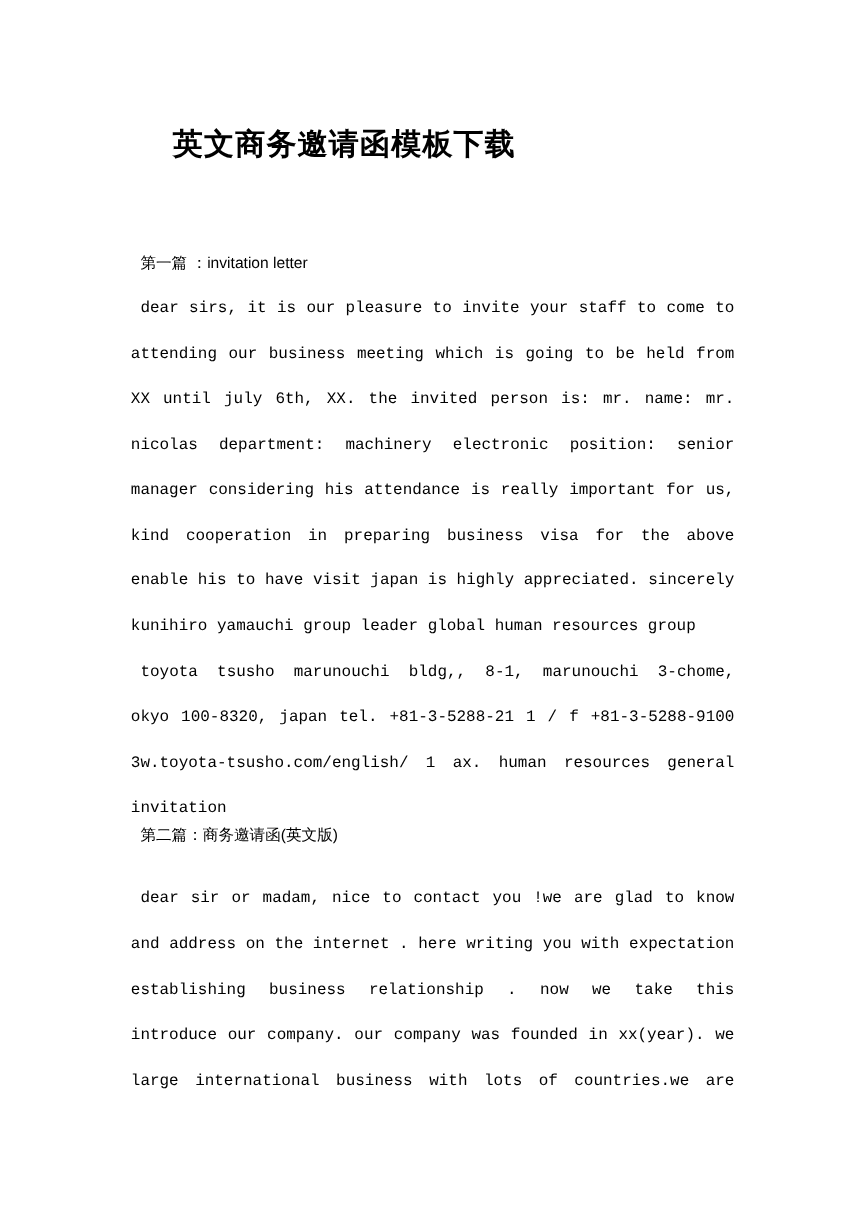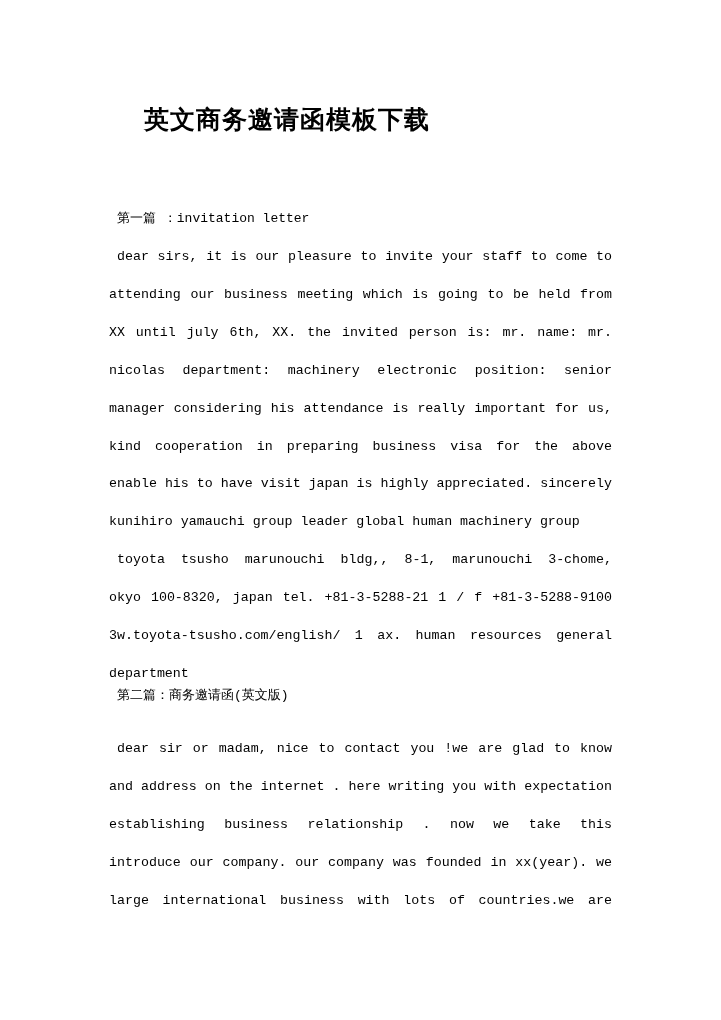--- a/index.html
+++ b/index.html
@@ -41,21 +41,21 @@
       text-align: justify;
       text-align-last: justify;
       white-space: normal;
       overflow: hidden;
     }
     .line.indent {
       left: 117px;
       width: 495px;
     }
     .heading {
-      font-family: Liberation Mono, monospace;
+      font-family: Liberation Sans, sans-serif;
       font-size: 13px;
     }
   </style>
 </head>
 <body>
 
 <div>
 
   <h1 class="title">英文商务邀请函模板下载</h1>
 
@@ -63,28 +63,28 @@
     <div class="line indent heading" style="top:209px;">第一篇 ：invitation letter</div>
 
     <div>
       <div class="line indent justify" style="top:247px;">dear sirs, it is our pleasure to invite your staff to come to japan for</div>
       <div class="line justify" style="top:285px;">attending our business meeting which is going to be held from june 26th ,</div>
       <div class="line justify" style="top:323px;">XX until july 6th, XX. the invited person is: mr. name: mr. eldridge eric</div>
       <div class="line justify" style="top:361px;">nicolas department: machinery electronic position: senior section</div>
       <div class="line justify" style="top:399px;">manager considering his attendance is really important for us, hence your</div>
       <div class="line justify" style="top:437px;">kind cooperation in preparing business visa for the above person that</div>
       <div class="line justify" style="top:474px;">enable his to have visit japan is highly appreciated. sincerely yours,</div>
-      <div class="line" style="top:512px;">kunihiro yamauchi group leader global human machinery group</div>
+      <div class="line" style="top:512px;">kunihiro yamauchi group leader global human resources group</div>
     </div>
 
     <div>
       <div class="line indent justify" style="top:550px;">toyota tsusho marunouchi bldg,, 8-1, marunouchi 3-chome, chiyoda-ku, t</div>
       <div class="line justify" style="top:588px;">okyo 100-8320, japan tel. +81-3-5288-21 1 / f +81-3-5288-9100 url.</div>
       <div class="line justify" style="top:626px;">3w.toyota-tsusho.com/english/ 1 ax. human resources general affairs</div>
-      <div class="line" style="top:664px;">department</div>
+      <div class="line" style="top:664px;">invitation</div>
     </div>
   </div>
 
   <div>
     <div class="line indent heading" style="top:686px;">第二篇：商务邀请函(英文版)</div>
 
     <div>
       <div class="line indent justify" style="top:739px;">dear sir or madam, nice to contact you !we are glad to know your name</div>
       <div class="line justify" style="top:777px;">and address on the internet . here writing you with expectation of</div>
       <div class="line justify" style="top:815px;">establishing business relationship . now we take this opportunity to</div>

